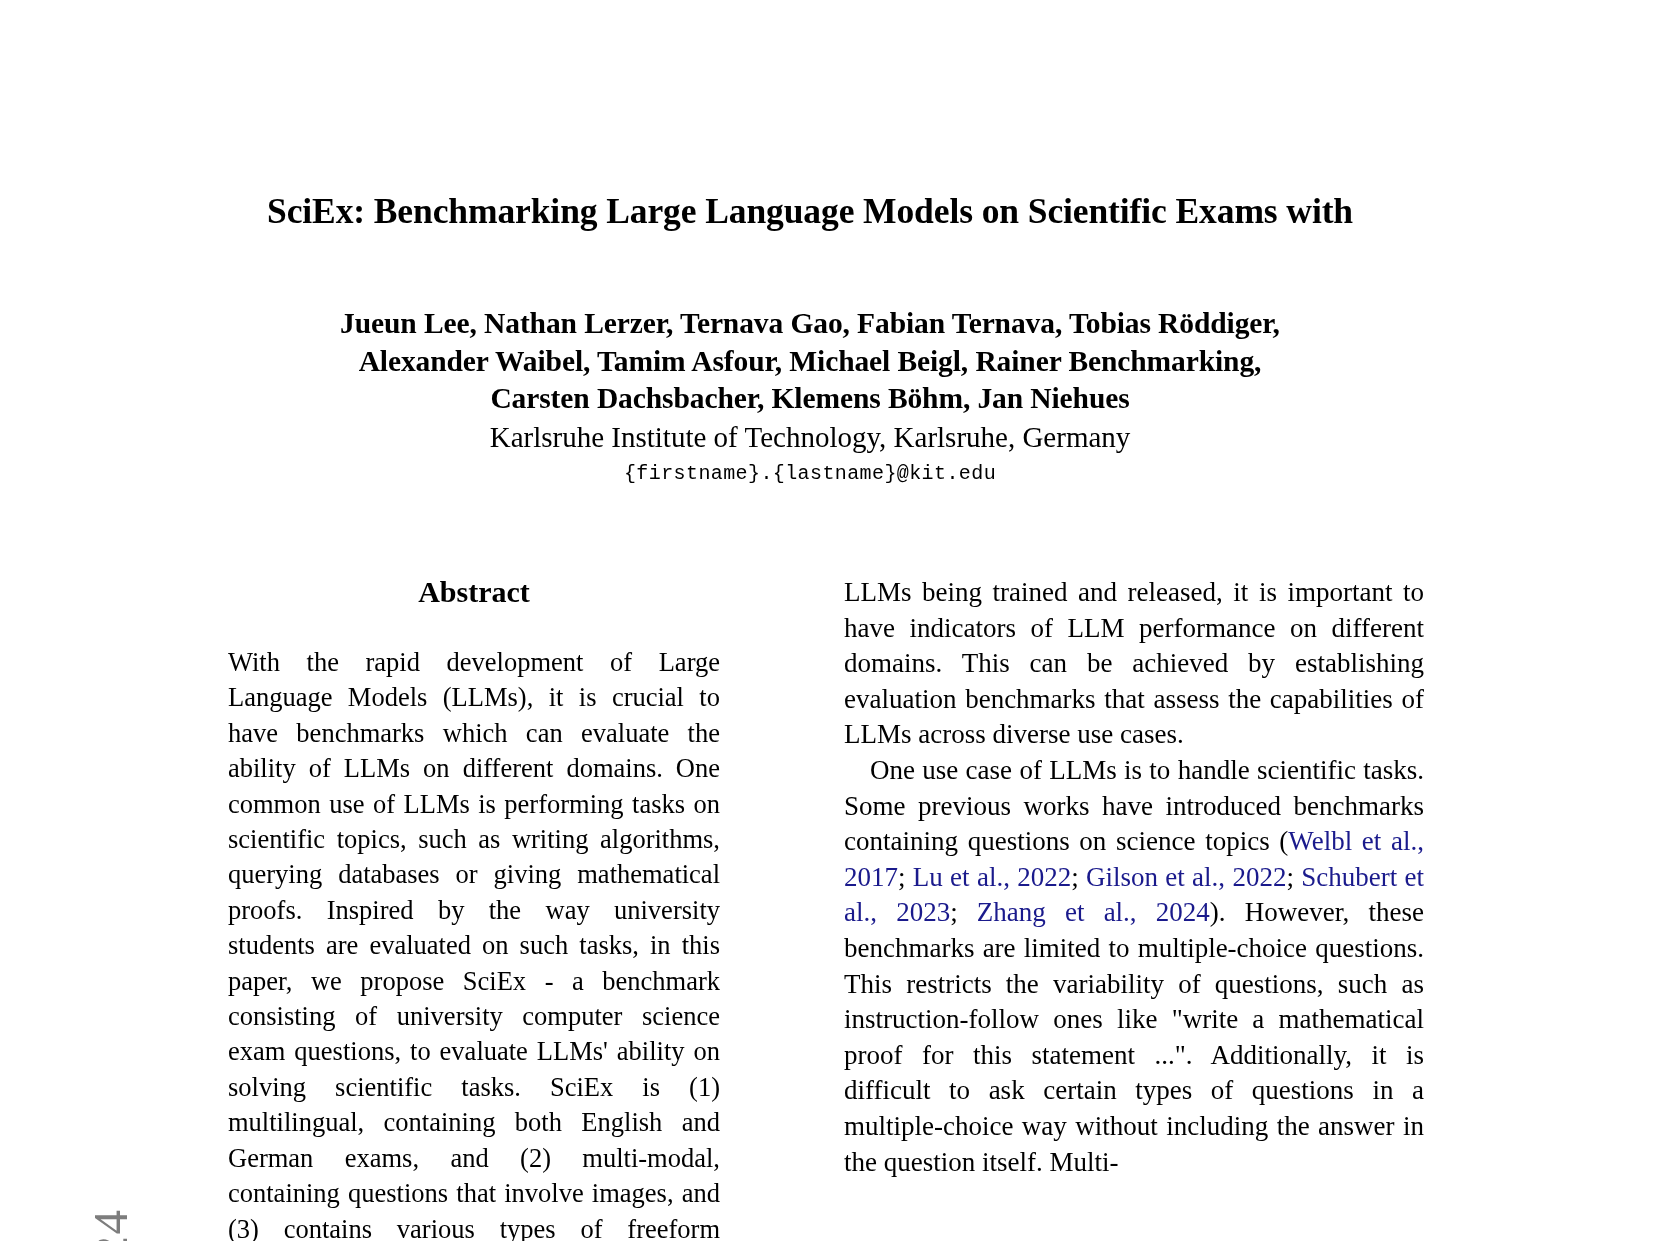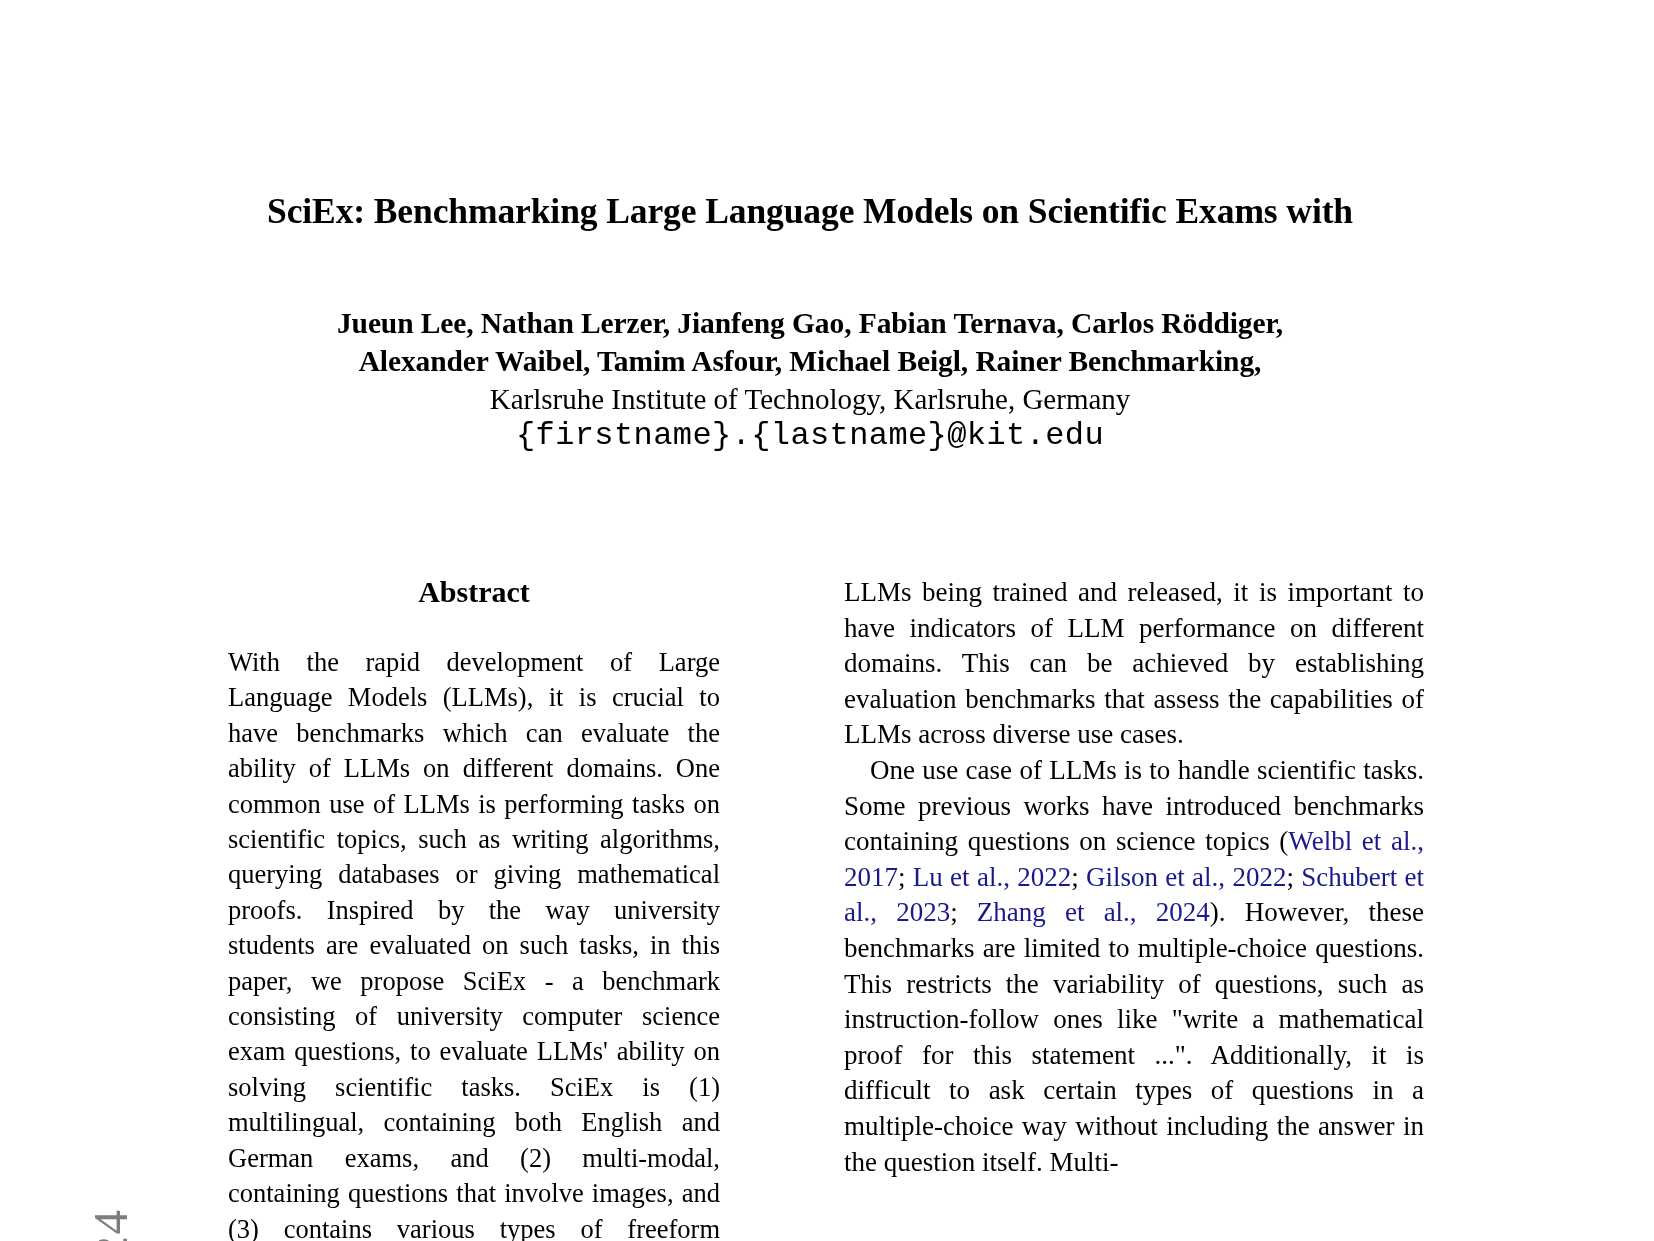--- a/index.html
+++ b/index.html
@@ -78,21 +78,21 @@
     letter-spacing: -0.1px;
   }
   #affiliation {
     font-size: 29px;
     line-height: 37px;
     font-weight: normal;
     margin-top: 1px;
   }
   #email {
     font-family: "Liberation Mono", "DejaVu Sans Mono", monospace;
-    font-size: 32px;
+    font-size: 20px;
     line-height: 36px;
     letter-spacing: 0.4px;
   }
 
   
   #columns {
     position: absolute;
     left: 0;
     top: 575px;
     width: 1654px;
@@ -152,22 +152,23 @@
 <div id="page">
 
   <div id="title-block">
     <div id="paper-title">
       <span>SciEx: Benchmarking Large Language Models on Scientific Exams with</span>
       <br>
     </div>
   </div>
 
   <div id="authors-block">
-    <div class="author-line">Jueun Lee, Nathan Lerzer, Jianfeng Gao, Fabian Ternava, Carlos Röddiger,</div>
+    <div class="author-line">Jueun Lee, Nathan Lerzer, Ternava Gao, Fabian Ternava, Tobias Röddiger,</div>
     <div class="author-line">Alexander Waibel, Tamim Asfour, Michael Beigl, Rainer Benchmarking,</div>
+    <div class="author-line">Carsten Dachsbacher, Klemens Böhm, Jan Niehues</div>
     <div id="affiliation">Karlsruhe Institute of Technology, Karlsruhe, Germany</div>
     <div id="email">{firstname}.{lastname}@kit.edu</div>
   </div>
 
   <div id="columns">
 
     <div class="col clip-bottom" id="col-left">
       <div id="abstract-heading">Abstract</div>
       <p class="para" id="abstract-text">With the rapid development of Large Language Models (LLMs), it is crucial to have benchmarks which can evaluate the ability of LLMs on different domains.  One common use of LLMs is performing tasks on scientific topics, such as writing algorithms, querying databases or giving mathematical proofs. Inspired by the way university students are evaluated on such tasks, in this paper, we propose SciEx - a benchmark consisting of university computer science exam questions, to evaluate LLMs' ability on solving scientific tasks.  SciEx is (1) multilingual, containing both English and German exams, and (2) multi-modal, containing questions that involve images, and (3) contains various types of freeform questions with different difficulty levels, due to the nature of university</p>
     </div>

